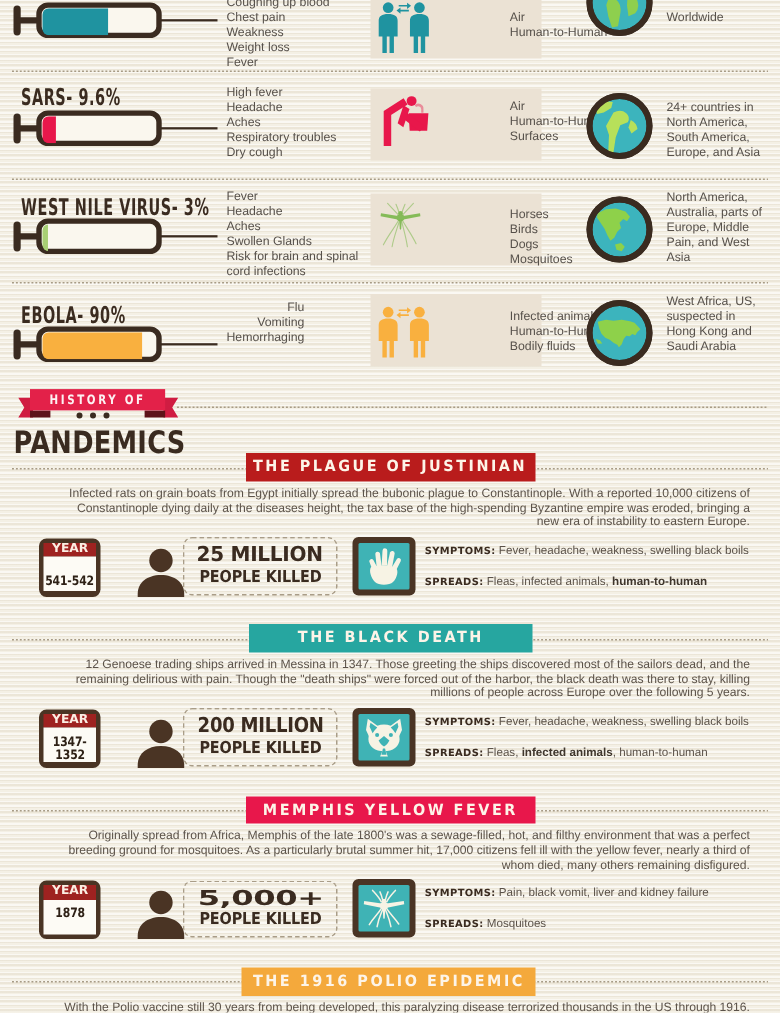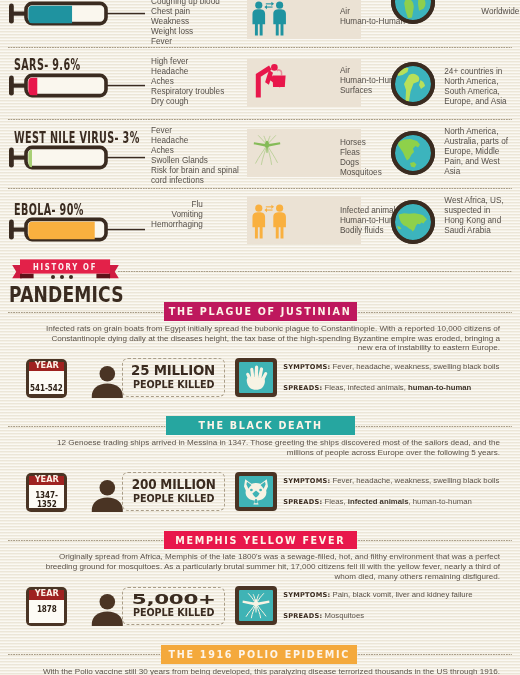--- a/index.html
+++ b/index.html
@@ -126,21 +126,21 @@
       <circle cx="23" cy="23" r="22" fill="#3a2b20"></circle>
       <circle cx="23" cy="23" r="18" fill="#3cb4bd"></circle>
       <g fill="#8ecf4e">
         <path d="M5.5 13 q4.5-6 11.5-5.5 q7 0.4 13 3.2 l-0.5 4 -5.5 1.5 -3.5 3.5 -4-0.8 -6.5-1.5 z"></path>
         <path d="M15.5 20.5 q4-1.5 6.5 1.5 q2.5 3 1.5 8 l-1.5 8.5 -4 0.8 -2.5-7.5 -1.3-7.5 z"></path>
         <path d="M28.5 15.8 q5 1.5 6.5 6 q1.5 4.5-1.5 8 l-4.5 2 -1-7 z"></path>
         <path d="M31 5.5 q4 1 6.5 3.5 l-3 3 -4.5-3.5z"></path>
       </g>
       <circle cx="23" cy="23" r="20" fill="none" stroke="#3a2b20" stroke-width="4"></circle>
     </svg>
-    <div class="regiontxt" style="left:444.3px;top:6.9px;margin-left:37px;">
+    <div class="regiontxt" style="left:444.3px;top:6.9px;">
       <div>Worldwide</div>
     </div>
     <div class="dsep" style="top:47px;"></div>
   </div>
 
   <div class="drow">    
         <svg class="abs" style="left:8px;top:72px;" width="140" height="30" viewBox="0 0 140 30">
       <rect x="97" y="12.8" width="40" height="1.5" fill="#3a2b20"></rect>
       <rect x="1" y="3.6" width="4.8" height="20" rx="2.4" fill="#3a2b20"></rect>
       <rect x="3" y="11.5" width="16" height="4.2" fill="#3a2b20"></rect>
@@ -232,21 +232,21 @@
       <g opacity="0.92" fill="#7db84e">
         <ellipse cx="17.0" cy="12.1" rx="2.6" ry="2.3"></ellipse>
         <path d="M18.6 11.0 L30.0 9.2 L30.3 11.2 L19.0 13.4 Z"></path>
         <path d="M15.4 11.0 L4.0 9.2 L3.7 11.2 L15.0 13.4 Z"></path>
         <path d="M16.2 13.8 h1.6 l-0.3 5.6 l-0.5 0.9 l-0.5 -0.9 z"></path>
         <circle cx="17.0" cy="9.2" r="1.5"></circle>
       </g>
     </svg>
     <div class="spreadtxt" style="left:291.9px;top:137.6px;">
       <div>Horses</div>
-      <div>Fleas</div>
+      <div>Birds</div>
       <div>Dogs</div>
       <div>Mosquitoes</div>
     </div>
     <svg class="abs" style="left:389.5px;top:129.8px;" width="46" height="46" viewBox="0 0 46 46">
       <circle cx="23" cy="23" r="22" fill="#3a2b20"></circle>
       <circle cx="23" cy="23" r="18" fill="#3cb4bd"></circle>
       <g fill="#8ed14a">
         <path d="M8.5 12 L14 9.5 L20.5 9 L27 11 L30 14.5 L28 17.5 L25.5 16 L23 18.5 L24 22
                  L21.5 24.5 L19.5 28.5 L17 30.5 L15 27 L13 22.5 L10 18 L8 15 Z"></path>
         <path d="M20 33 L24 32 L26.5 34.5 L24.5 37.5 L21 36.5 Z"></path>
@@ -330,21 +330,21 @@
     <div class="ribDots">
       <span style="left:50.5px;top:275.2px;"></span>
       <span style="left:59.5px;top:275.2px;"></span>
       <span style="left:68.5px;top:275.2px;"></span>
     </div>
     <div id="histTitle" style="left:8.8px;top:283.4px;">PANDEMICS</div>
   </div>
 
   <div class="event">
     <div class="evRule" style="left:8px;top:311.5px;width:504px;"></div>
-    <div class="evTitleBar" style="left: 163.8px; top: 302.2px; width: 193.4px; height: 18.6px; background: #be185d;">
+    <div class="evTitleBar" style="left: 163.8px; top: 302.2px; width: 193.4px; height: 18.6px; background: #b91c1c;">
       <span class="evTitle">THE PLAGUE OF JUSTINIAN</span>
     </div>
     <div class="evPara" style="left:20px;top:323.8px;width:480px;">
       <div>Infected rats on grain boats from Egypt initially spread the bubonic plague to Constantinople. With a reported 10,000 citizens of</div>
       <div>Constantinople dying daily at the diseases height, the tax base of the high-spending Byzantine empire was eroded, bringing a</div>
       <div>new era of instability to eastern Europe.</div>
     </div>
     <div class="yearBox" style="left:26.2px;top:358.7px;width:41.2px;height:38.9px;">
       <div class="yearLab" style="top:2.2px;">YEAR</div>
       <div class="yearVal" style="top:25px;"><span>541-542</span></div>
@@ -376,20 +376,21 @@
     <div class="factLine" style="left:283.2px;top:382.9px;"><span class="factLab">SPREADS:</span> <span>Fleas, infected animals, </span><span class="factB">human-to-human</span><span></span></div>
   </div>
 
   <div class="event">
     <div class="evRule" style="left:8px;top:425.5px;width:504px;"></div>
     <div class="evTitleBar" style="left: 166px; top: 416.2px; width: 189px; height: 18.6px; background: rgb(38, 166, 160);">
       <span class="evTitle">THE BLACK DEATH</span>
     </div>
     <div class="evPara" style="left:20px;top:437.8px;width:480px;">
       <div>12 Genoese trading ships arrived in Messina in 1347. Those greeting the ships discovered most of the sailors dead, and the</div>
+      <div>remaining delirious with pain. Though the "death ships" were forced out of the harbor, the black death was there to stay, killing</div>
       <div>millions of people across Europe over the following 5 years.</div>
     </div>
     <div class="yearBox" style="left:26.2px;top:472.7px;width:41.2px;height:38.9px;">
       <div class="yearLab" style="top:2.2px;">YEAR</div>
       <div class="yearVal" style="top:18.2px;"><span>1347-</span><br><span>1352</span></div>
     </div>
     <svg class="abs" style="left:87.8px;top:478.8px;" width="38" height="33" viewBox="0 0 38 33">
       <g fill="#4a3424">
         <circle cx="19.3" cy="8.7" r="7.8"></circle>
         <path d="M19.3 18.4 c9.3 0 15.5 5.2 15.5 12.5 v2.1 h-31 v-2.1 c0-7.3 6.2-12.5 15.5-12.5 z"></path>

